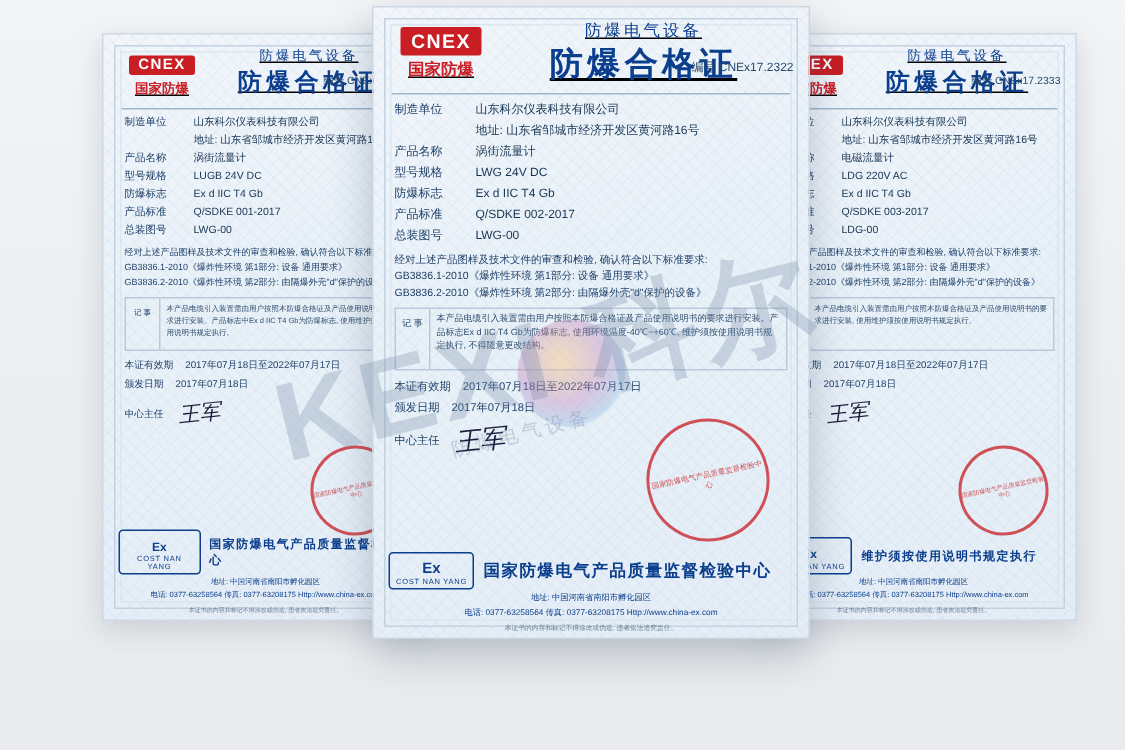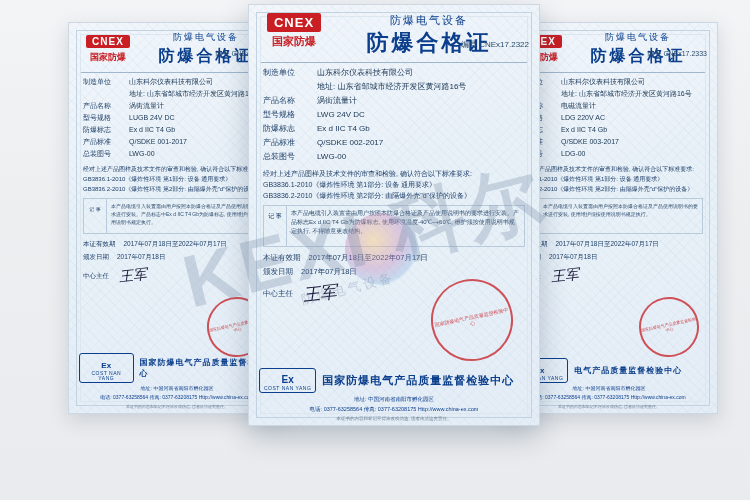--- a/index.html
+++ b/index.html
@@ -30,21 +30,21 @@
   
   .tex{
     position:absolute;inset:0;
     background-image:
       repeating-linear-gradient(45deg, rgba(160,190,215,.10) 0 1px, transparent 1px 6px),
       repeating-linear-gradient(-45deg, rgba(160,190,215,.08) 0 1px, transparent 1px 7px);
     pointer-events:none;
   }
 
   
-  .head{position:relative;display:flex;align-items:flex-start;padding:8px 10px 0 10px;}
+  .head{position:relative;display:flex;align-items:center;padding:8px 10px 0 10px;text-decoration:underline;}
   .logo{width:58px;flex:0 0 58px;text-align:center;}
   .logo .cnex{
     display:inline-block;background:#c81e24;color:#fff;font-weight:bold;
     letter-spacing:1px;padding:1px 6px;border-radius:2px;
   }
   .logo .sub{color:#c81e24;font-weight:bold;margin-top:2px;}
   .head-txt{flex:1;text-align:center;color:#0b3e8c;}
   .head-txt .l1{letter-spacing:2px;}
   .head-txt .l2{font-weight:bold;letter-spacing:3px;color:#0b3e8c;}
   .head-no{position:absolute;right:10px;color:#2a4a6b;}
@@ -342,21 +342,21 @@
     <div class="stamp">
       <span>国家防爆电气产品质量监督检验中心</span>
     </div>
 
     <div class="footer">
       <div class="org">
         <span class="exbox">
           <span class="ex">Ex</span>
           <div class="cost">COST NAN YANG</div>
         </span>
-        <span class="orgname">电气产品质量监督检验中心</span>
+        <span class="orgname">维护须按使用说明书规定执行</span>
       </div>
       <div class="contact">地址: 中国河南省南阳市孵化园区</div>
       <div class="contact">电话: 0377-63258564    传真: 0377-63208175    Http://www.china-ex.com</div>
       <div class="microline">本证书的内容和标记不得涂改或伪造, 违者依法追究责任。</div>
     </div>
 
   </div>
 
   <div class="cert center">
     <div class="tex"></div>

